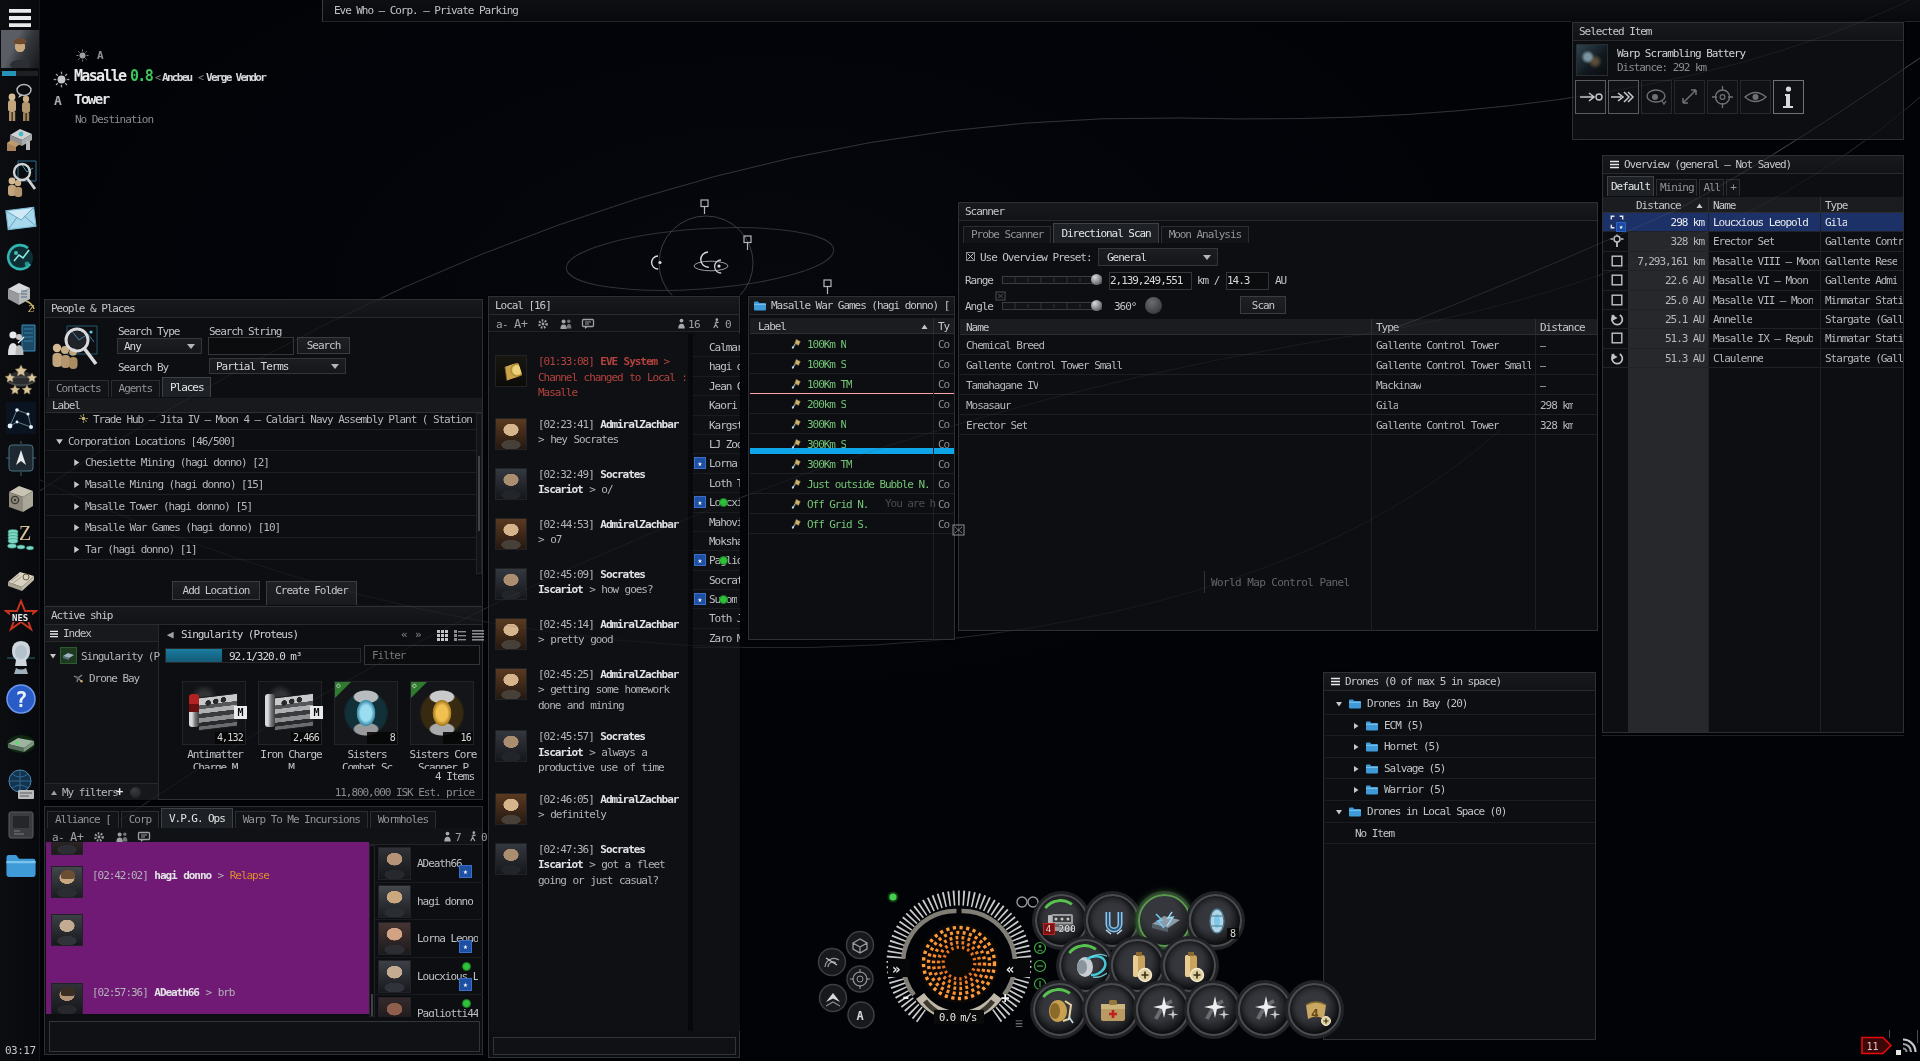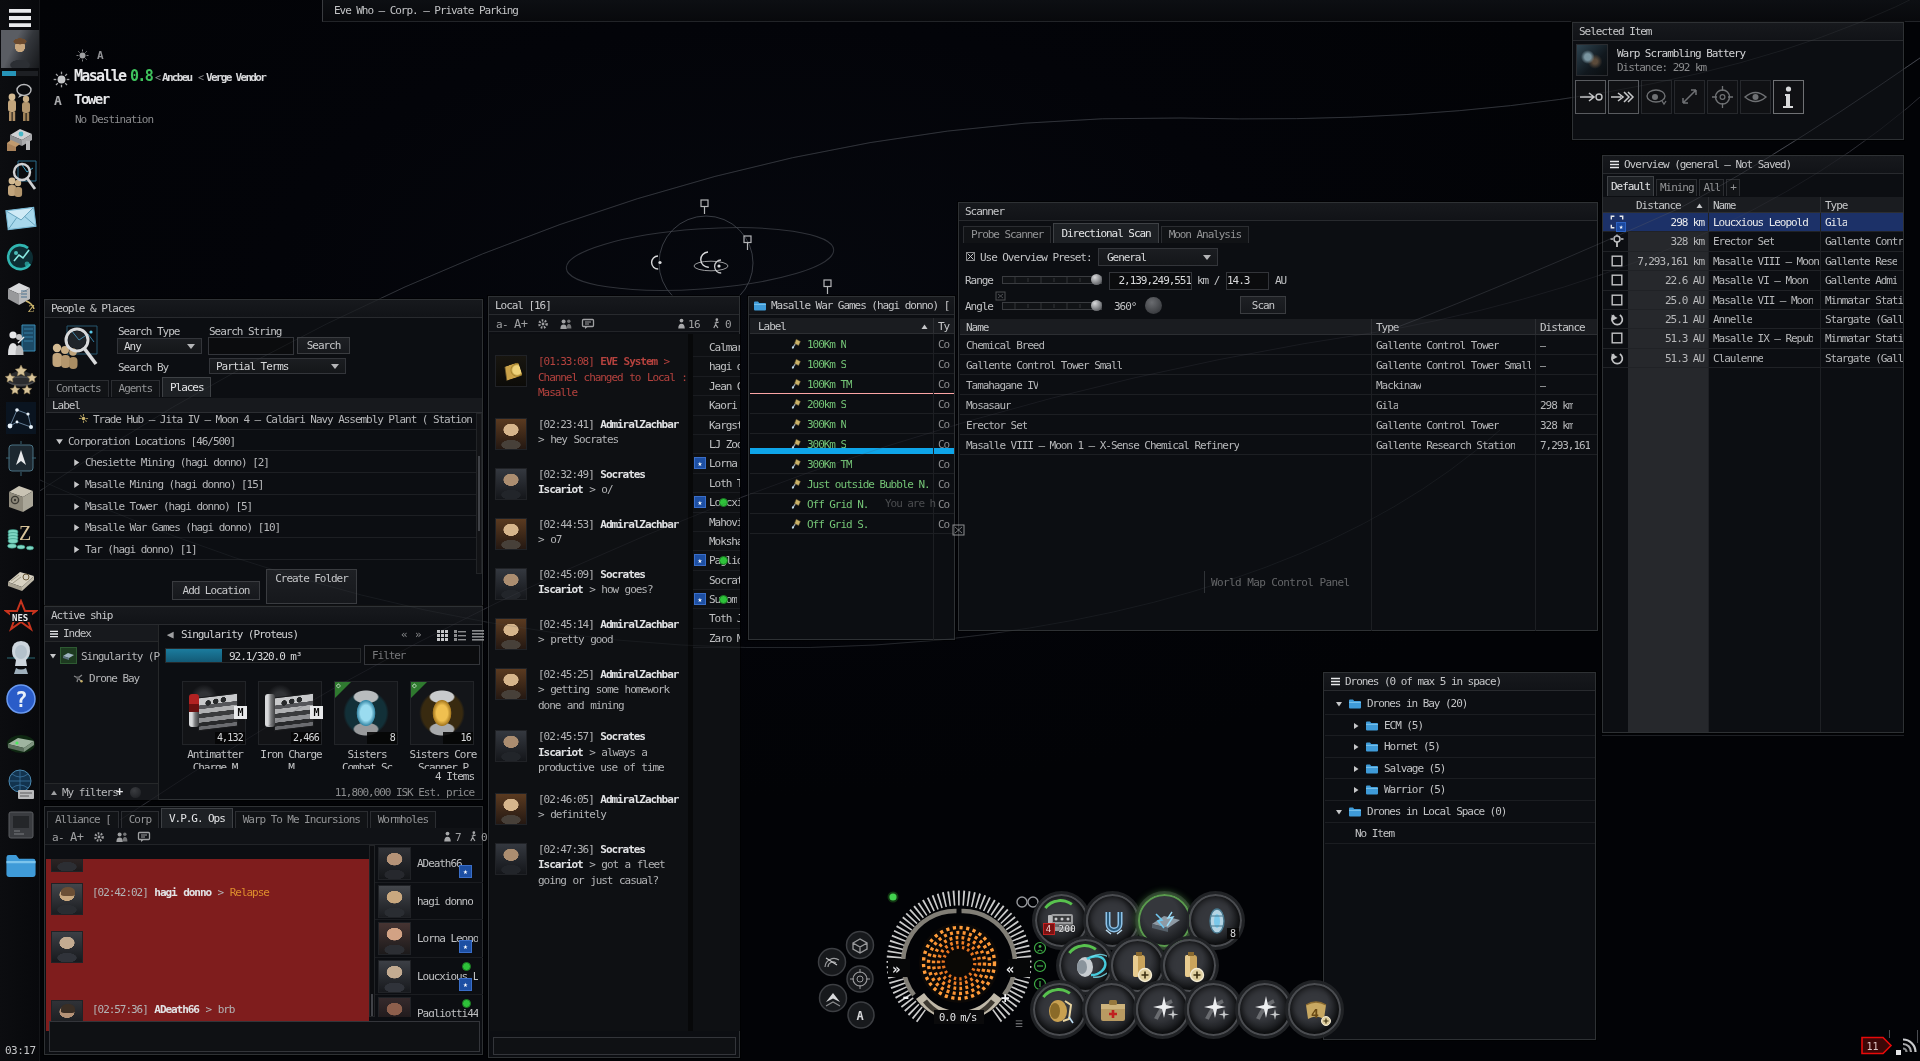--- a/index.html
+++ b/index.html
@@ -620,21 +620,21 @@
           <line x1="12" y1="0" x2="12" y2="6"></line>
           <line x1="25" y1="1" x2="25" y2="5"></line>
           <line x1="38" y1="0" x2="38" y2="6"></line>
           <line x1="51" y1="1" x2="51" y2="5"></line>
           <line x1="64" y1="0" x2="64" y2="6"></line>
           <line x1="77" y1="1" x2="77" y2="5"></line>
         </g>
       </svg>
     <div style="position:absolute;right:-1px;top:-3px;width:11px;height:11px;border-radius:50%;background:radial-gradient(circle at 35% 30%,#d8d9db,#6a6c70 70%)"></div>
   </div>
-  <div class="inp" style="left:150px;top:69px;width:83px;height:18px;line-height:16px;text-align:right"><span>2,139,249,551</span></div>
+  <div class="inp" style="left:150px;top:69px;width:83px;height:18px;line-height:16px;text-align:left"><span>2,139,249,551</span></div>
   <span class="t" style="left:238px;top:71px;color:#c2c3c5">km /</span>
   <div class="inp" style="left:267px;top:69px;width:43px;height:18px;line-height:16px;text-align:left"><span>14.3</span></div>
   <span class="t" style="left:316px;top:71px;color:#c2c3c5">AU</span>
   <span class="t" style="left:6px;top:97px;color:#c2c3c5">Angle</span>
   <div style="position:absolute;left:43px;top:99px;width:100px;height:8px;border:1px solid #3a3c40;background:#111316">
     <svg width="98" height="6" viewBox="0 0 98 6">
         <g stroke="#3a3c40" stroke-width="0.8">
           <line x1="12" y1="0" x2="12" y2="6"></line>
           <line x1="25" y1="1" x2="25" y2="5"></line>
           <line x1="38" y1="0" x2="38" y2="6"></line>
@@ -674,25 +674,20 @@
     </div>
       <div style="position:relative;height:20px;border-bottom:1px solid #1d1f23">
       <span class="t" style="left:6px;top:4px;max-width:400px;overflow:hidden">Mosasaur</span>
       <span class="t" style="left:416px;top:4px;max-width:155px;overflow:hidden">Gila</span>
       <span class="t" style="left:580px;top:4px;max-width:55px;overflow:hidden">298 km</span>
     </div>
       <div style="position:relative;height:20px;border-bottom:1px solid #1d1f23">
       <span class="t" style="left:6px;top:4px;max-width:400px;overflow:hidden">Erector Set</span>
       <span class="t" style="left:416px;top:4px;max-width:155px;overflow:hidden">Gallente Control Tower</span>
       <span class="t" style="left:580px;top:4px;max-width:55px;overflow:hidden">328 km</span>
-    </div>
-      <div style="position:relative;height:20px;border-bottom:1px solid #1d1f23">
-      <span class="t" style="left:6px;top:4px;max-width:400px;overflow:hidden">Masalle VIII – Moon 1 – X-Sense Chemical Refinery</span>
-      <span class="t" style="left:416px;top:4px;max-width:155px;overflow:hidden">Gallente Research Station</span>
-      <span class="t" style="left:580px;top:4px;max-width:55px;overflow:hidden">7,293,161</span>
     </div>
     </div>
   <div class="vline" style="left:412px;top:132px;height:296px;background:#1d1f23"></div>
   <div class="vline" style="left:576px;top:132px;height:296px;background:#1d1f23"></div>
 
   <div class="vline" style="left:245px;top:368px;height:22px;background:#4a4c50;opacity:0.6"></div>
   <span class="t" style="left:252px;top:373px;color:#828385;opacity:0.75;letter-spacing:-0.6px">World Map Control Panel</span>
 </div>
 
 <div class="win" id="w-pp" style="left:44px;top:299px;width:439px;height:307px;z-index:5">
@@ -781,21 +776,21 @@
             <use href="#sym-tri-r"></use>
           </svg>
         <span class="t rowlab" style="top:5px;max-width:380px;overflow:hidden">Tar (hagi donno) [1]</span>
       </div>
       </div>
   </div>
   <div class="sb-track" style="left:431px;top:113px;width:6px;height:161px">
       <div class="sb-thumb" style="top:42px;height:75px"></div>
     </div>
   <div class="btn" style="left:127px;top:281px;width:88px;height:19px;line-height:18px"><span>Add Location</span></div>
-  <div class="btn" style="left:221px;top:269px;width:91px;height:35px;line-height:18px"><span>Create Folder</span></div>
+  <div class="btn" style="left:221px;top:281px;width:91px;height:35px;line-height:18px"><span>Create Folder</span></div>
 </div>
 
 <div class="win" id="w-inv" style="left:44px;top:606px;width:439px;height:194px;z-index:5">
   <div class="tbar"><span>Active ship</span></div>
 
   <div style="position:absolute;left:0;top:18px;width:114px;height:175px;background:#101216;border-right:1px solid #26282a">
     <div style="position:absolute;left:0;top:0;width:100%;height:17px;background:#17191d;border-bottom:1px solid #26282a">
       <svg width="10" height="8" viewBox="0 0 16 14" style="position:absolute;left:4px;top:5px">
           <use href="#sym-hamb" style="stroke:#9fa0a2"></use>
         </svg>
@@ -929,21 +924,21 @@
       </svg>
     <svg width="9" height="11" viewBox="0 0 10 12" style="position:absolute;left:398px;top:3px">
         <use href="#sym-person"></use>
       </svg>
     <span class="ticon" style="left:410px;top:3px"><span>7</span></span>
     <svg width="9" height="11" viewBox="0 0 10 12" style="position:absolute;left:424px;top:3px">
         <use href="#sym-walk"></use>
       </svg>
     <span class="ticon" style="left:436px;top:3px"><span>0</span></span>
   </div>
-  <div style="position:absolute;left:1px;top:52px;width:323px;height:172px;overflow:hidden;background:#7f1d1d">
+  <div style="position:absolute;left:1px;top:35px;width:323px;height:172px;overflow:hidden;background:#701a75">
     <div class="av av-lorna hair" style="left:5px;top:-19px"></div>
     <div class="av av-hagi hair" style="left:5px;top:24px"></div>
     <div class="av av-loucxious" style="left:5px;top:72px"></div>
     <div class="av av-adeath hair" style="left:5px;top:141px"></div>
     <div class="msg-line" style="position:absolute;left:46px;top:26px;width:272px">
       <span>[02:42:02]</span> <span class="nm">hagi donno</span> &gt; <span class="t org" style="position:static">Relapse</span>
     </div>
     <div class="msg-line" style="position:absolute;left:46px;top:143px;width:272px">
       <span>[02:57:36]</span> <span class="nm">ADeath66</span> &gt; <span>brb</span>
     </div>

